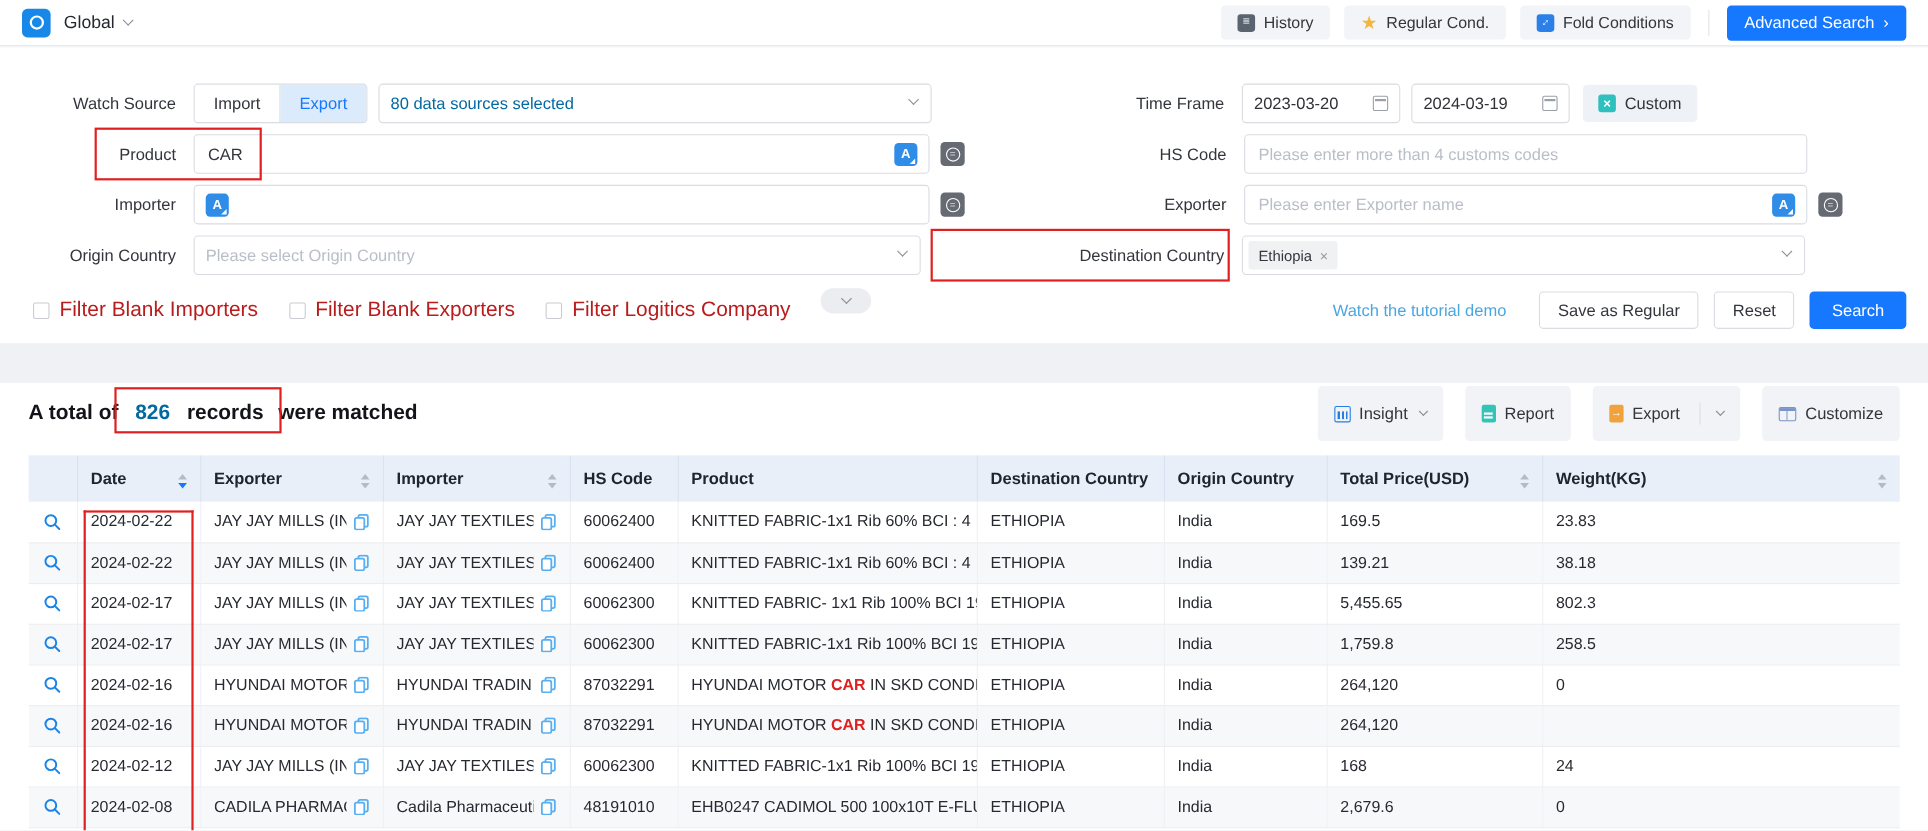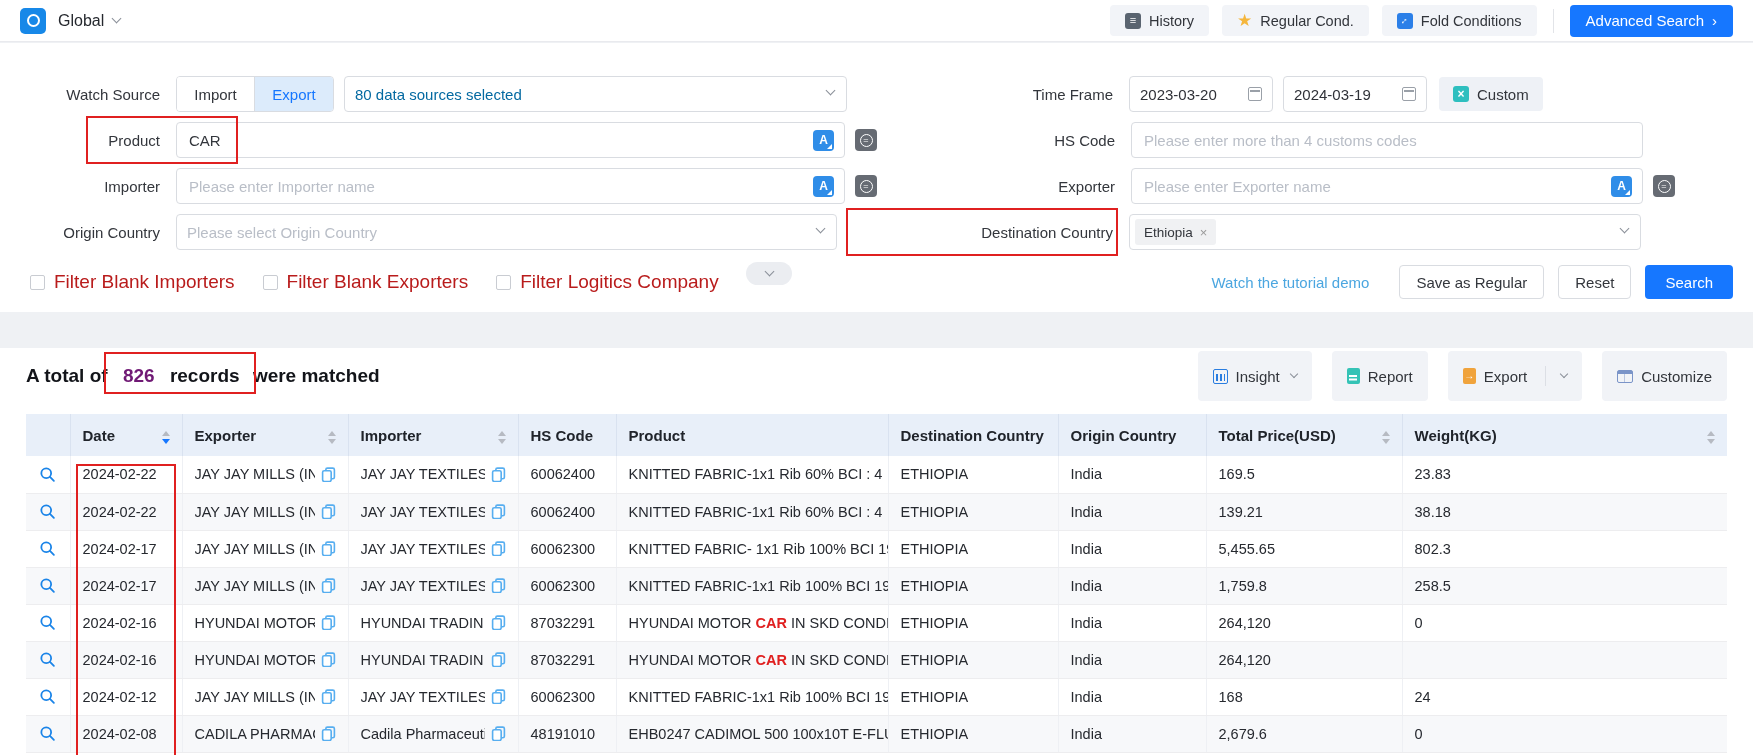--- a/index.html
+++ b/index.html
@@ -68,21 +68,21 @@
   .tutlink{font-size:15px;color:#4ba6e0;cursor:pointer;margin-right:16px}
   .whitebtn{height:34px;background:#fff;border:1px solid #d9dce1;border-radius:4px;font-size:15px;color:#33363c;
     padding:0 16px;margin-left:14px;cursor:pointer;font-family:"Liberation Sans",sans-serif}
   .bluebtn{height:34px;background:#1677ff;border:none;border-radius:4px;font-size:15px;color:#fff;
     padding:0 20px;margin-left:14px;cursor:pointer;font-family:"Liberation Sans",sans-serif}
 
   
   .results{position:absolute;top:348px;left:0;right:0;bottom:0;background:#fff;padding:0 26px}
   .results-head{display:flex;justify-content:space-between;align-items:center;margin-top:8px;height:40px}
   .rtitle{font-size:19px;font-weight:bold;color:#121419}
-  .rtitle .cnt{color:#701a75;margin:0 10px}
+  .rtitle .cnt{color:#0369a1;margin:0 10px}
   .rtitle .recw{margin-right:8px}
   .rbtns{display:flex;align-items:center}
   .rchip{height:50px;background:#f1f3f7;border-radius:4px;display:flex;align-items:center;gap:8px;
     padding:0 15px;font-size:15px;color:#32353b;margin-left:20px;cursor:pointer;border:none}
   .rchip .chev{width:6px;height:6px;margin-left:3px}
   .grp-div{width:1px;height:20px;background:#dcdfe5;margin:0 4px 0 10px}
   .ic-insight{width:15px;height:15px;border:1.5px solid #2a7de0;border-radius:2px;position:relative}
   .ic-insight::after{content:"";position:absolute;left:2px;right:2px;bottom:2px;height:7px;
     background:linear-gradient(90deg,#2a7de0 0 2px,transparent 2px 4px,#2a7de0 4px 6px,transparent 6px 8px,#2a7de0 8px 10px,transparent 10px)}
   .ic-report{width:13px;height:16px;background:#35c3b6;border-radius:2px;position:relative}
@@ -194,21 +194,20 @@
     <span class="lgap"></span>
     <span class="inputbox" style="width:512px">
       <input placeholder="Please enter more than 4 customs codes" style="">
     </span>
   </div>
 
   <div class="frow" style="top:125px">
     <span class="flabel">Importer</span>
     <span class="lgap"></span>
     <span class="inputbox" style="width:669px">
-      <input placeholder="Please enter Importer name" style="">
       <span class="ic ic-trans">A</span>
     </span>
     <span class="ic ic-exact">
         <span class="eq">=</span>
       </span>
     <span class="rlabel" style="margin-left:100px">Exporter</span>
     <span class="lgap"></span>
     <span class="inputbox" style="width:512px">
       <input placeholder="Please enter Exporter name" style="">
       <span class="ic ic-trans">A</span>

